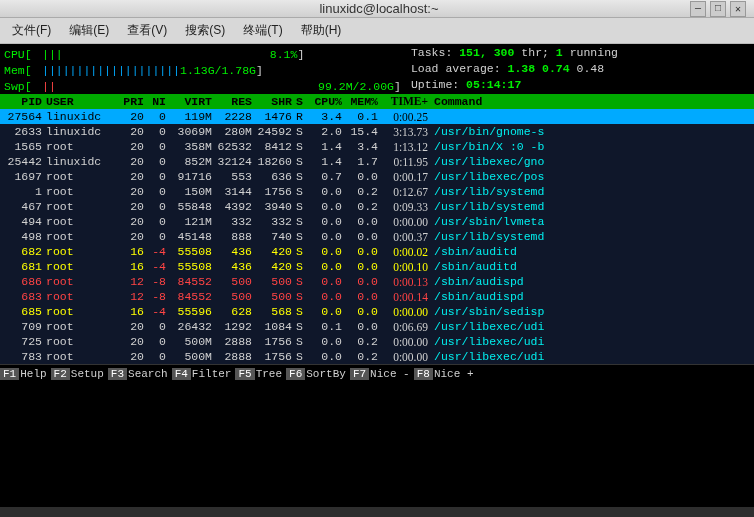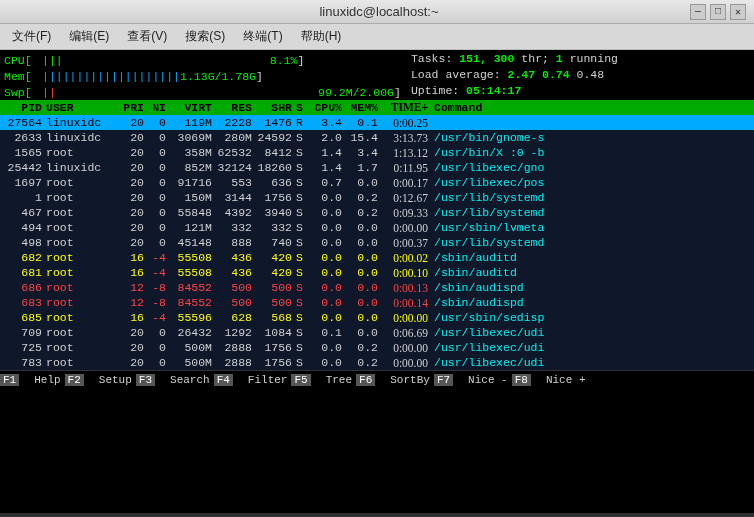--- a/index.html
+++ b/index.html
@@ -6,21 +6,21 @@
     body {
       background: #2e2e2e;
       font-family: 'Courier New', Courier, monospace;
       font-size: 12px;
       width: 754px;
       height: 517px;
       overflow: hidden;
     }
     .title-bar {
       background: linear-gradient(to bottom, #e8e8e8, #d0d0d0);
-      height: 24px;
+      height: 18px;
       display: flex;
       align-items: center;
       justify-content: space-between;
       padding: 0 8px;
       border-bottom: 1px solid #aaa;
     }
     .title-bar-title {
       font-family: sans-serif;
       font-size: 13px;
       color: #333;
@@ -139,21 +139,21 @@
       border-top: 1px solid #333;
     }
     .footer-item {
       font-size: 11px;
       color: #d0d0d0;
     }
     .footer-item .fkey {
       background: #555;
       color: #fff;
       padding: 0 3px;
-      margin-right: 15px;
+      margin-right: 1px;
     }
     .footer-item .flabel {
       color: #d0d0d0;
       margin-right: 4px;
     }
   </style>
 </head>
 <body>
 
 <div class="title-bar">
@@ -208,21 +208,21 @@
       <div class="stats-right-row">
         <span style="color:#d0d0d0;">Tasks: </span>
         <span style="color:#00ee00;font-weight:bold;">151, </span>
         <span style="color:#00ee00;font-weight:bold;">300 </span>
         <span style="color:#d0d0d0;">thr; </span>
         <span style="color:#00ee00;font-weight:bold;">1 </span>
         <span style="color:#d0d0d0;">running</span>
       </div>
       <div class="stats-right-row">
         <span style="color:#d0d0d0;">Load average: </span>
-        <span style="color:#00ee00;font-weight:bold;">2.47 </span>
+        <span style="color:#00ee00;font-weight:bold;">1.38 </span>
         <span style="color:#00ee00;font-weight:bold;">0.74 </span>
         <span style="color:#d0d0d0;">0.48</span>
       </div>
       <div class="stats-right-row">
         <span style="color:#d0d0d0;">Uptime: </span>
         <span style="color:#00ee00;font-weight:bold;">05:14:17</span>
       </div>
     </div>
   </div>
 

